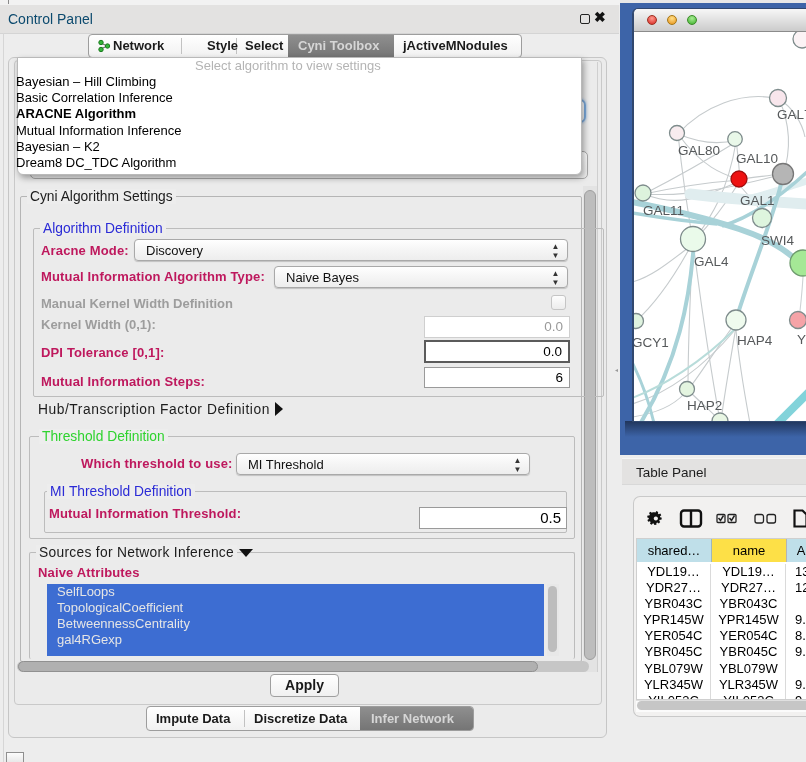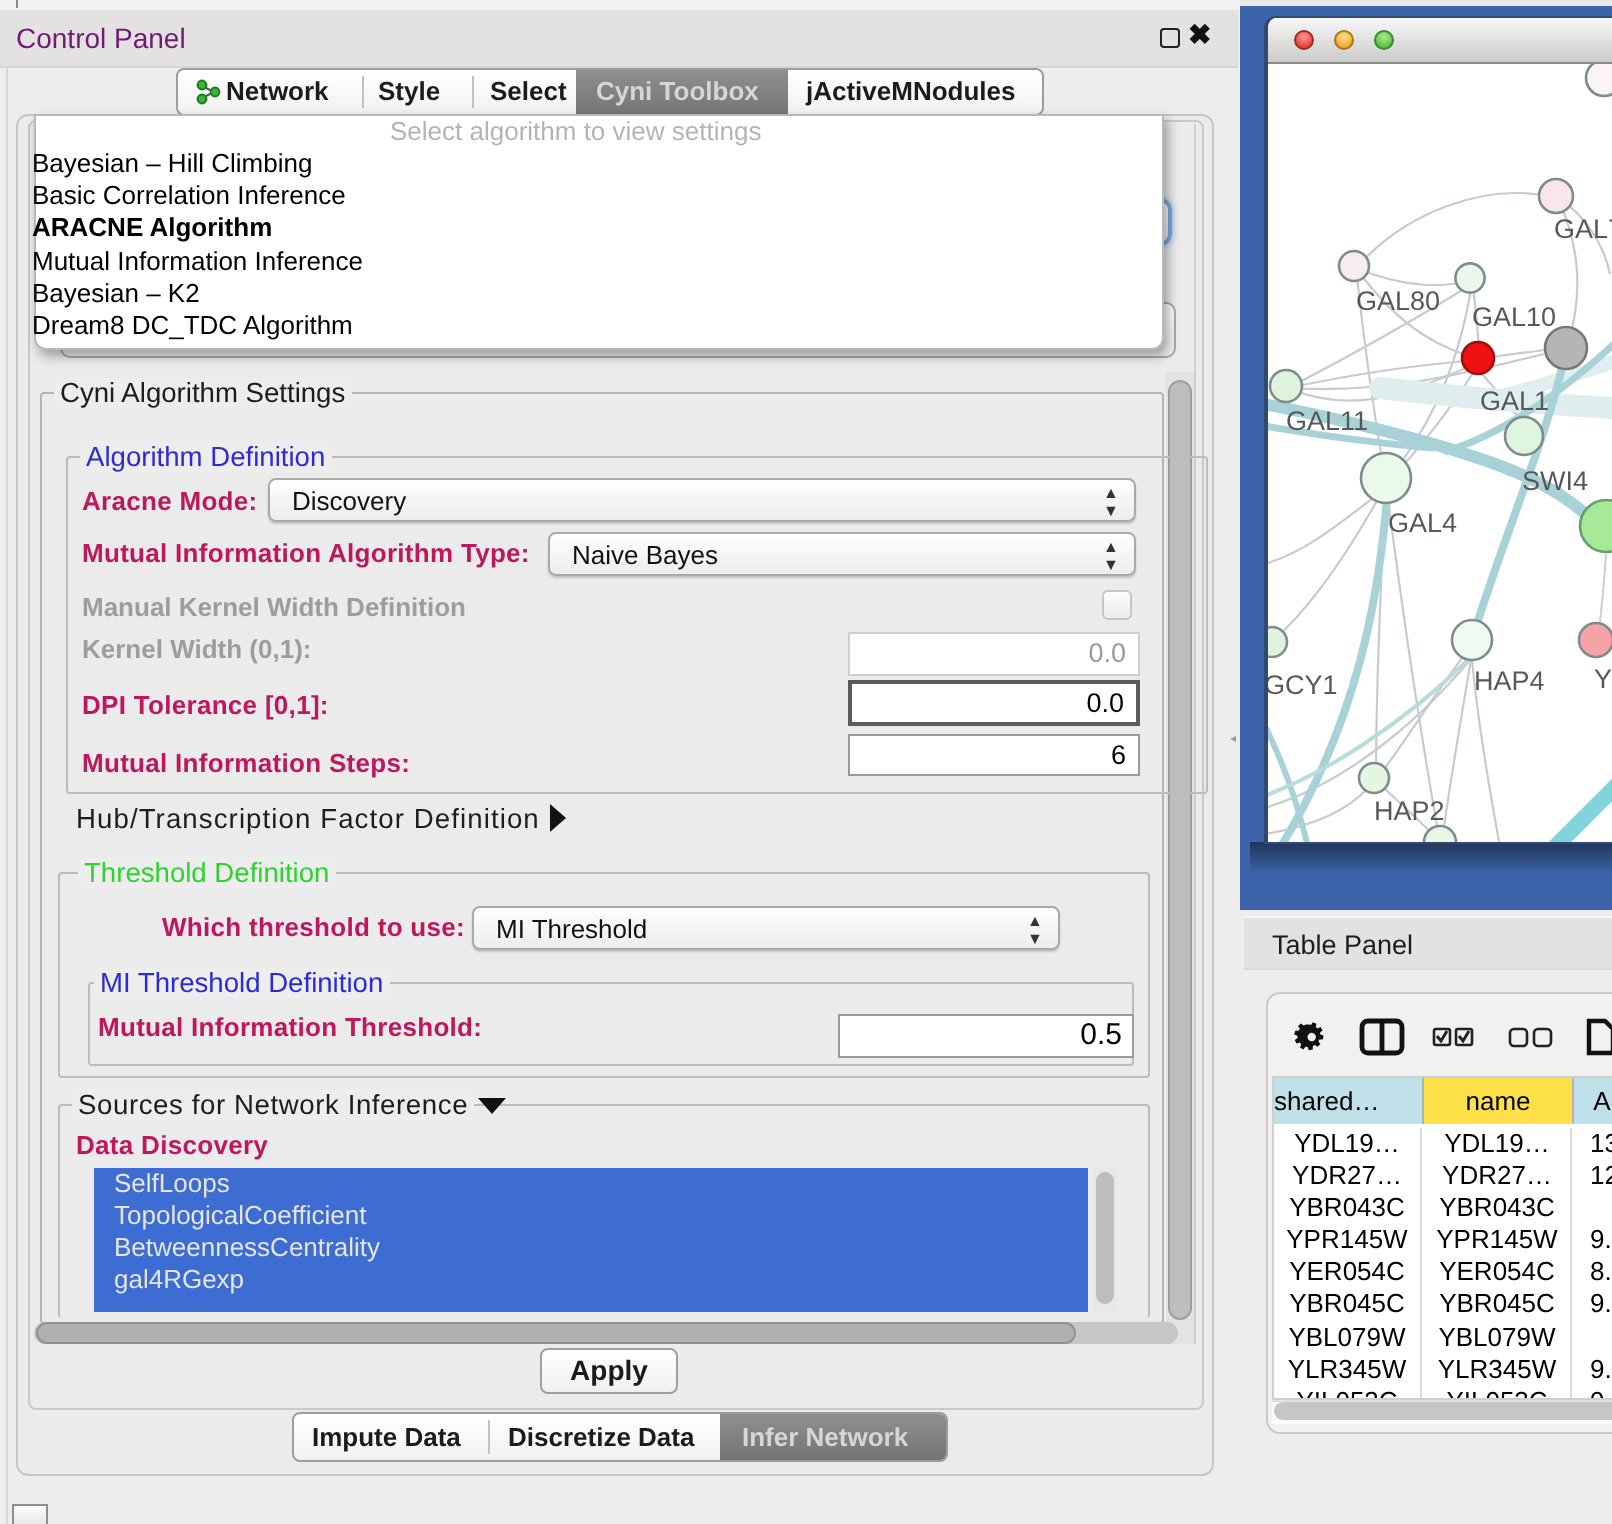--- a/index.html
+++ b/index.html
@@ -16,35 +16,35 @@
 </style>
 </head>
 <body>
 
 <div class="abs" style="left:0;top:0;width:620px;height:762px;background:#ededed;"></div>
 
 <div class="abs" style="left:0;top:0;width:620px;height:5px;background:#f2f2f2;"></div>
 <div class="abs" style="left:8px;top:0;width:1px;height:4px;background:#8a8a8a;"></div>
 
 <div class="abs" style="left:0;top:5px;width:619px;height:28px;background:#e3e2e1;border-bottom:1px solid #d4d4d4;"></div>
-<div class="abs" style="left:8px;top:11px;font-size:14px;color:#701a75;">Control Panel</div>
+<div class="abs" style="left:8px;top:11px;font-size:14px;color:#0c4a6e;">Control Panel</div>
 
 <div class="abs" style="left:580px;top:14px;width:8px;height:8px;border:1.5px solid #222;border-radius:2px;"></div>
 <div class="abs" style="left:594px;top:9px;font-size:14px;font-weight:bold;color:#111;">✖</div>
 
 <div class="abs" style="left:8px;top:57px;width:597px;height:679px;border:1px solid #c6c6c6;border-radius:6px;background:#ebebeb;"></div>
 
 <div class="abs" style="left:14px;top:60px;width:586px;height:643px;border:1px solid #c9c9c9;border-radius:4px;background:#ebebeb;"></div>
 
 <div class="abs" style="left:88px;top:34px;width:432px;height:22px;border:1px solid #9d9d9d;border-radius:4px;background:linear-gradient(#ffffff,#f1f1f1);overflow:hidden;font-size:13px;font-weight:bold;color:#1b1b1b;">
   <div class="abs" style="left:199px;top:0;width:106px;height:22px;background:linear-gradient(#8f8f8f,#757575);"></div>
   <div class="abs" style="left:92px;top:3px;width:1px;height:16px;background:#c2c2c2;"></div>
   <div class="abs" style="left:147px;top:3px;width:1px;height:16px;background:#c2c2c2;"></div>
   <div class="abs" style="left:24px;top:3px;">Network</div>
-  <div class="abs" style="left:100px;top:3px;">Style</div>
+  <div class="abs" style="left:118px;top:3px;">Style</div>
   <div class="abs" style="left:156px;top:3px;">Select</div>
   <div class="abs" style="left:209px;top:3px;color:#d6d6d6;">Cyni Toolbox</div>
   <div class="abs" style="left:314px;top:3px;">jActiveMNodules</div>
   <svg class="abs" style="left:8px;top:4px;" width="14" height="14" viewBox="0 0 14 14">
     <line x1="4" y1="4" x2="10" y2="7" stroke="#555" stroke-width="1"></line>
     <line x1="4" y1="10" x2="10" y2="7" stroke="#555" stroke-width="1"></line>
     <circle cx="4" cy="3.5" r="2.2" fill="#35b53a" stroke="#1c7a20"></circle>
     <circle cx="4" cy="10.5" r="2.2" fill="#35b53a" stroke="#1c7a20"></circle>
     <circle cx="10.5" cy="7" r="2.2" fill="#35b53a" stroke="#1c7a20"></circle>
   </svg>
@@ -101,21 +101,21 @@
 <div class="grp" style="left:44px;top:491px;width:521px;height:40px;">
   <div class="gt" style="left:2px;color:#2b2bd6;">MI Threshold Definition</div>
 </div>
 <div class="lbl" style="left:49px;top:506px;">Mutual Information Threshold:</div>
 <div class="tf" style="left:419px;top:507px;width:141px;height:19px;border:1px solid #9a9a9a;color:#000;padding:1px 5px 0 0;font-size:15px;">0.5</div>
 
 <div class="grp" style="left:29px;top:552px;width:544px;height:106px;border-bottom:none;">
   <div class="gt" style="left:6px;letter-spacing:0.3px;color:#1c1c1c;">Sources for Network Inference</div>
 </div>
 <div class="abs" style="left:239px;top:549px;width:0;height:0;border-top:8px solid #111;border-left:7px solid transparent;border-right:7px solid transparent;"></div>
-<div class="lbl" style="left:38px;top:565px;">Data Discovery</div>
+<div class="lbl" style="left:38px;top:565px;">Naive Attributes</div>
 <div class="abs" style="left:47px;top:584px;width:497px;height:72px;background:#3d6dd2;color:#e5e5e5;font-size:13px;line-height:16px;padding-left:10px;box-sizing:border-box;overflow:hidden;">SelfLoops<br>TopologicalCoefficient<br>BetweennessCentrality<br>gal4RGexp</div>
 <div class="abs" style="left:547px;top:584px;width:12px;height:72px;background:#e8e8e8;"></div>
 <div class="abs" style="left:548px;top:586px;width:9px;height:66px;background:#bdbdbd;border-radius:5px;"></div>
 
 <div class="abs" style="left:17px;top:661px;width:572px;height:11px;background:#c6c6c6;border-radius:6px;"></div>
 <div class="abs" style="left:18px;top:661px;width:520px;height:11px;background:#b0b0b0;border:1px solid #909090;border-radius:6px;box-sizing:border-box;"></div>
 
 <div class="abs" style="left:270px;top:674px;width:67px;height:21px;border:1px solid #9f9f9f;border-radius:4px;background:linear-gradient(#ffffff,#f0f0f0);font-size:14px;font-weight:bold;color:#1a1a1a;text-align:center;line-height:20px;">Apply</div>
 
 <div class="abs" style="left:146px;top:706px;width:326px;height:23px;border:1px solid #9d9d9d;border-radius:4px;background:linear-gradient(#ffffff,#f1f1f1);overflow:hidden;font-size:13px;font-weight:bold;color:#1b1b1b;">
@@ -246,21 +246,21 @@
     <rect x="82" y="5.5" width="8" height="8" rx="1"></rect>
     <path d="M72.5,9 l2,2.5 3,-5" stroke-width="1.5"></path>
     <path d="M83.5,9 l2,2.5 3,-5" stroke-width="1.5"></path>
     <rect x="109" y="5.5" width="8.5" height="8.5" rx="2"></rect>
     <rect x="121" y="5.5" width="8.5" height="8.5" rx="2"></rect>
   </g>
   <path d="M148.5,1.5 h8 l4,4 v12 h-12 z" fill="none" stroke="#111" stroke-width="2.2"></path>
 </svg>
 
 <div class="abs" style="left:636px;top:538px;width:170px;height:160px;background:#fff;border:1px solid #cfcfcf;border-right:none;overflow:hidden;font-size:13px;">
-  <div class="abs" style="left:0;top:0;width:74px;height:23px;background:#bfdfe9;border-right:1px solid #9fb6bd;text-align:left;line-height:23px;">shared…</div>
+  <div class="abs" style="left:0;top:0;width:74px;height:23px;background:#bfdfe9;border-right:1px solid #9fb6bd;text-align:center;line-height:23px;">shared…</div>
   <div class="abs" style="left:75px;top:0;width:74px;height:23px;background:#fde047;border-right:1px solid #b5b5b5;text-align:center;line-height:23px;">name</div>
   <div class="abs" style="left:150px;top:0;width:28px;height:23px;background:#bfdfe9;text-align:center;line-height:23px;">A</div>
   <div class="abs" style="left:0;top:25px;width:74px;height:135px;text-align:center;line-height:16.1px;border-right:1px solid #dadada;box-sizing:border-box;">YDL19…<br>YDR27…<br>YBR043C<br>YPR145W<br>YER054C<br>YBR045C<br>YBL079W<br>YLR345W<br>YIL053C</div>
   <div class="abs" style="left:75px;top:25px;width:74px;height:135px;text-align:center;line-height:16.1px;border-right:1px solid #dadada;box-sizing:border-box;">YDL19…<br>YDR27…<br>YBR043C<br>YPR145W<br>YER054C<br>YBR045C<br>YBL079W<br>YLR345W<br>YIL053C</div>
   <div class="abs" style="left:158px;top:25px;width:30px;text-align:left;line-height:16.1px;">13<br>12<br><br>9.<br>8.<br>9.<br><br>9.<br>9.</div>
 </div>
 
 <div class="abs" style="left:636px;top:700px;width:170px;height:11px;background:#fbfbfb;border-top:1px solid #e0e0e0;"></div>
 <div class="abs" style="left:637px;top:701px;width:169px;height:9px;background:#c6c6c6;border-radius:5px 0 0 5px;"></div>
 

